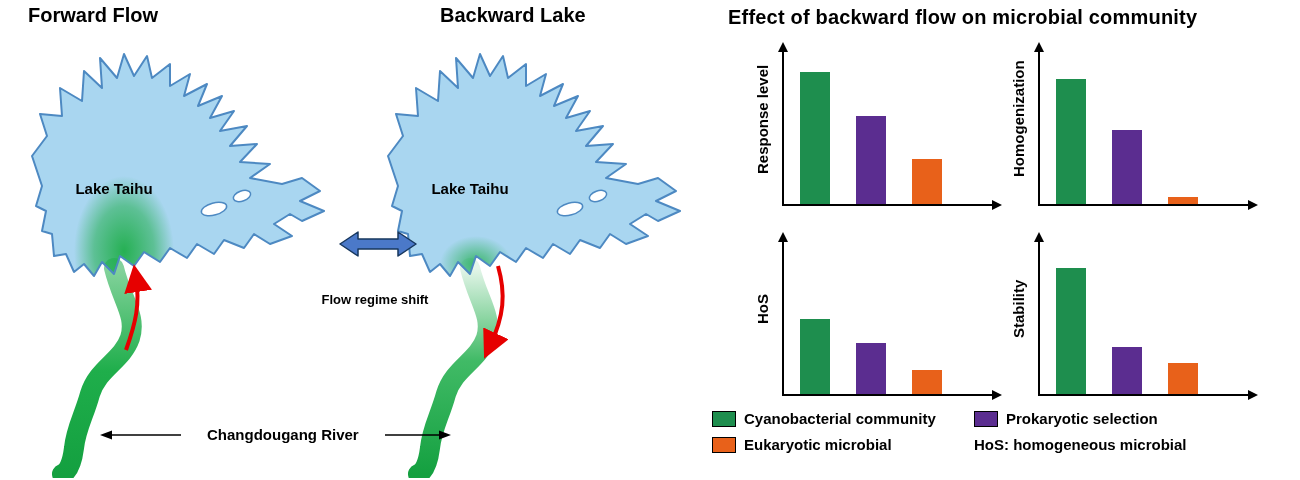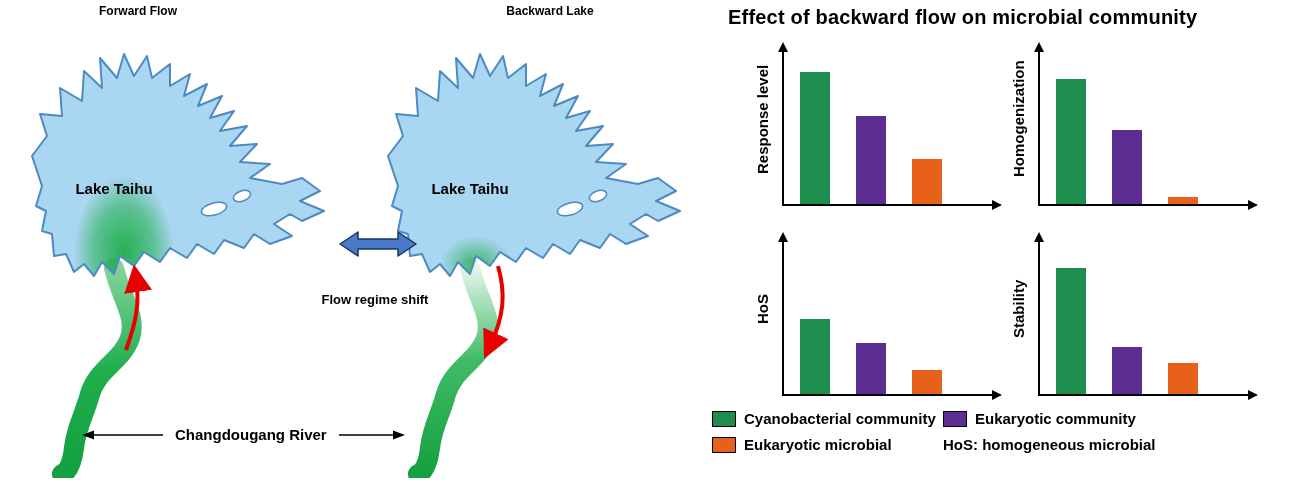--- a/index.html
+++ b/index.html
@@ -1,39 +1,39 @@
 <!DOCTYPE html>
 <html><head>
 <meta charset="utf-8">
 <style>
   *{margin:0;padding:0;box-sizing:border-box}
   body{font-family:"Liberation Sans",sans-serif;background:#fff}
   .fig{position:relative;width:1300px;height:480px;background:#fff;overflow:hidden;color:#000}
-  .map-title{position:absolute;font-size:12px;font-weight:bold;text-align:center;width:220px;top:4px}
+  .map-title{position:absolute;font-size:20px;font-weight:bold;width:220px;top:4px}
   .map-svg{position:absolute;top:16px;width:360px;height:462px}
   .lake-text{font-size:15px;font-weight:bold;fill:#000;text-anchor:middle}
   .shift-arrow{position:absolute;left:338px;top:228px;width:80px;height:32px}
   .shift-label{position:absolute;left:252px;top:292px;width:246px;text-align:center;font-size:13px;font-weight:bold}
-  .river-label-row{position:absolute;left:80px;top:426px;display:flex;align-items:center;gap:10px}
+  .river-label-row{position:absolute;left:98px;top:426px;display:flex;align-items:center;gap:24px}
   .river-label-row .lbl{font-size:15px;font-weight:bold;white-space:nowrap}
   .panel-title{position:absolute;left:728px;top:6px;width:596px;font-size:20px;font-weight:bold;letter-spacing:.2px}
   .chart{position:absolute;width:250px;height:178px}
   .chart .ylab{position:absolute;left:0;top:0;bottom:12px;width:20px;display:flex;align-items:center;justify-content:center;
     font-size:15px;font-weight:bold;writing-mode:vertical-rl;transform:rotate(180deg);white-space:nowrap}
   .chart .plot{position:absolute;left:24px;right:2px;top:0;bottom:0}
   .chart .yaxis{position:absolute;left:6px;top:10px;bottom:8px;width:2px;background:#000}
   .chart .yaxis::before{content:"";position:absolute;top:-9px;left:-4px;border:5px solid transparent;border-bottom:10px solid #000}
   .chart .xaxis{position:absolute;left:6px;right:2px;bottom:8px;height:2px;background:#000}
   .chart .xaxis::after{content:"";position:absolute;right:-9px;top:-4px;border:5px solid transparent;border-left:10px solid #000}
   .chart .bars{position:absolute;left:8px;bottom:10px;display:flex;align-items:flex-end;gap:26px;padding-left:16px}
   .bar{width:30px}
   .legend{position:absolute;left:712px;top:410px;width:586px;font-size:15px;font-weight:bold}
   .legend-row{display:flex;align-items:center;margin-bottom:9px}
   .legend-item{display:flex;align-items:center;gap:8px}
-  .legend-item.col1{width:231px}
+  .legend-item.col1{width:262px}
   .swatch{width:24px;height:16px;border:1.5px solid #000;flex:0 0 auto}
   .legend-note{white-space:nowrap}
 </style>
 </head>
 <body>
 
 <div class="fig">
 
   <div class="map-title" style="left:28px">Forward Flow</div>
   <div class="map-title" style="left:440px">Backward Lake</div>
@@ -173,21 +173,21 @@
   </div>
 
   <div class="legend">
     <div class="legend-row">
       <div class="legend-item col1">
         <span class="swatch" style="background: rgb(30, 142, 78);"></span>
         <span>Cyanobacterial community</span>
       </div>
       <div class="legend-item">
         <span class="swatch" style="background: rgb(91, 45, 144);"></span>
-        <span>Eukaryotic community</span>
+        <span>Prokaryotic selection</span>
       </div>
     </div>
     <div class="legend-row">
       <div class="legend-item col1">
         <span class="swatch" style="background: rgb(232, 97, 26);"></span>
         <span>Eukaryotic microbial</span>
       </div>
       <div class="legend-note">HoS: homogeneous microbial</div>
     </div>
   </div>

